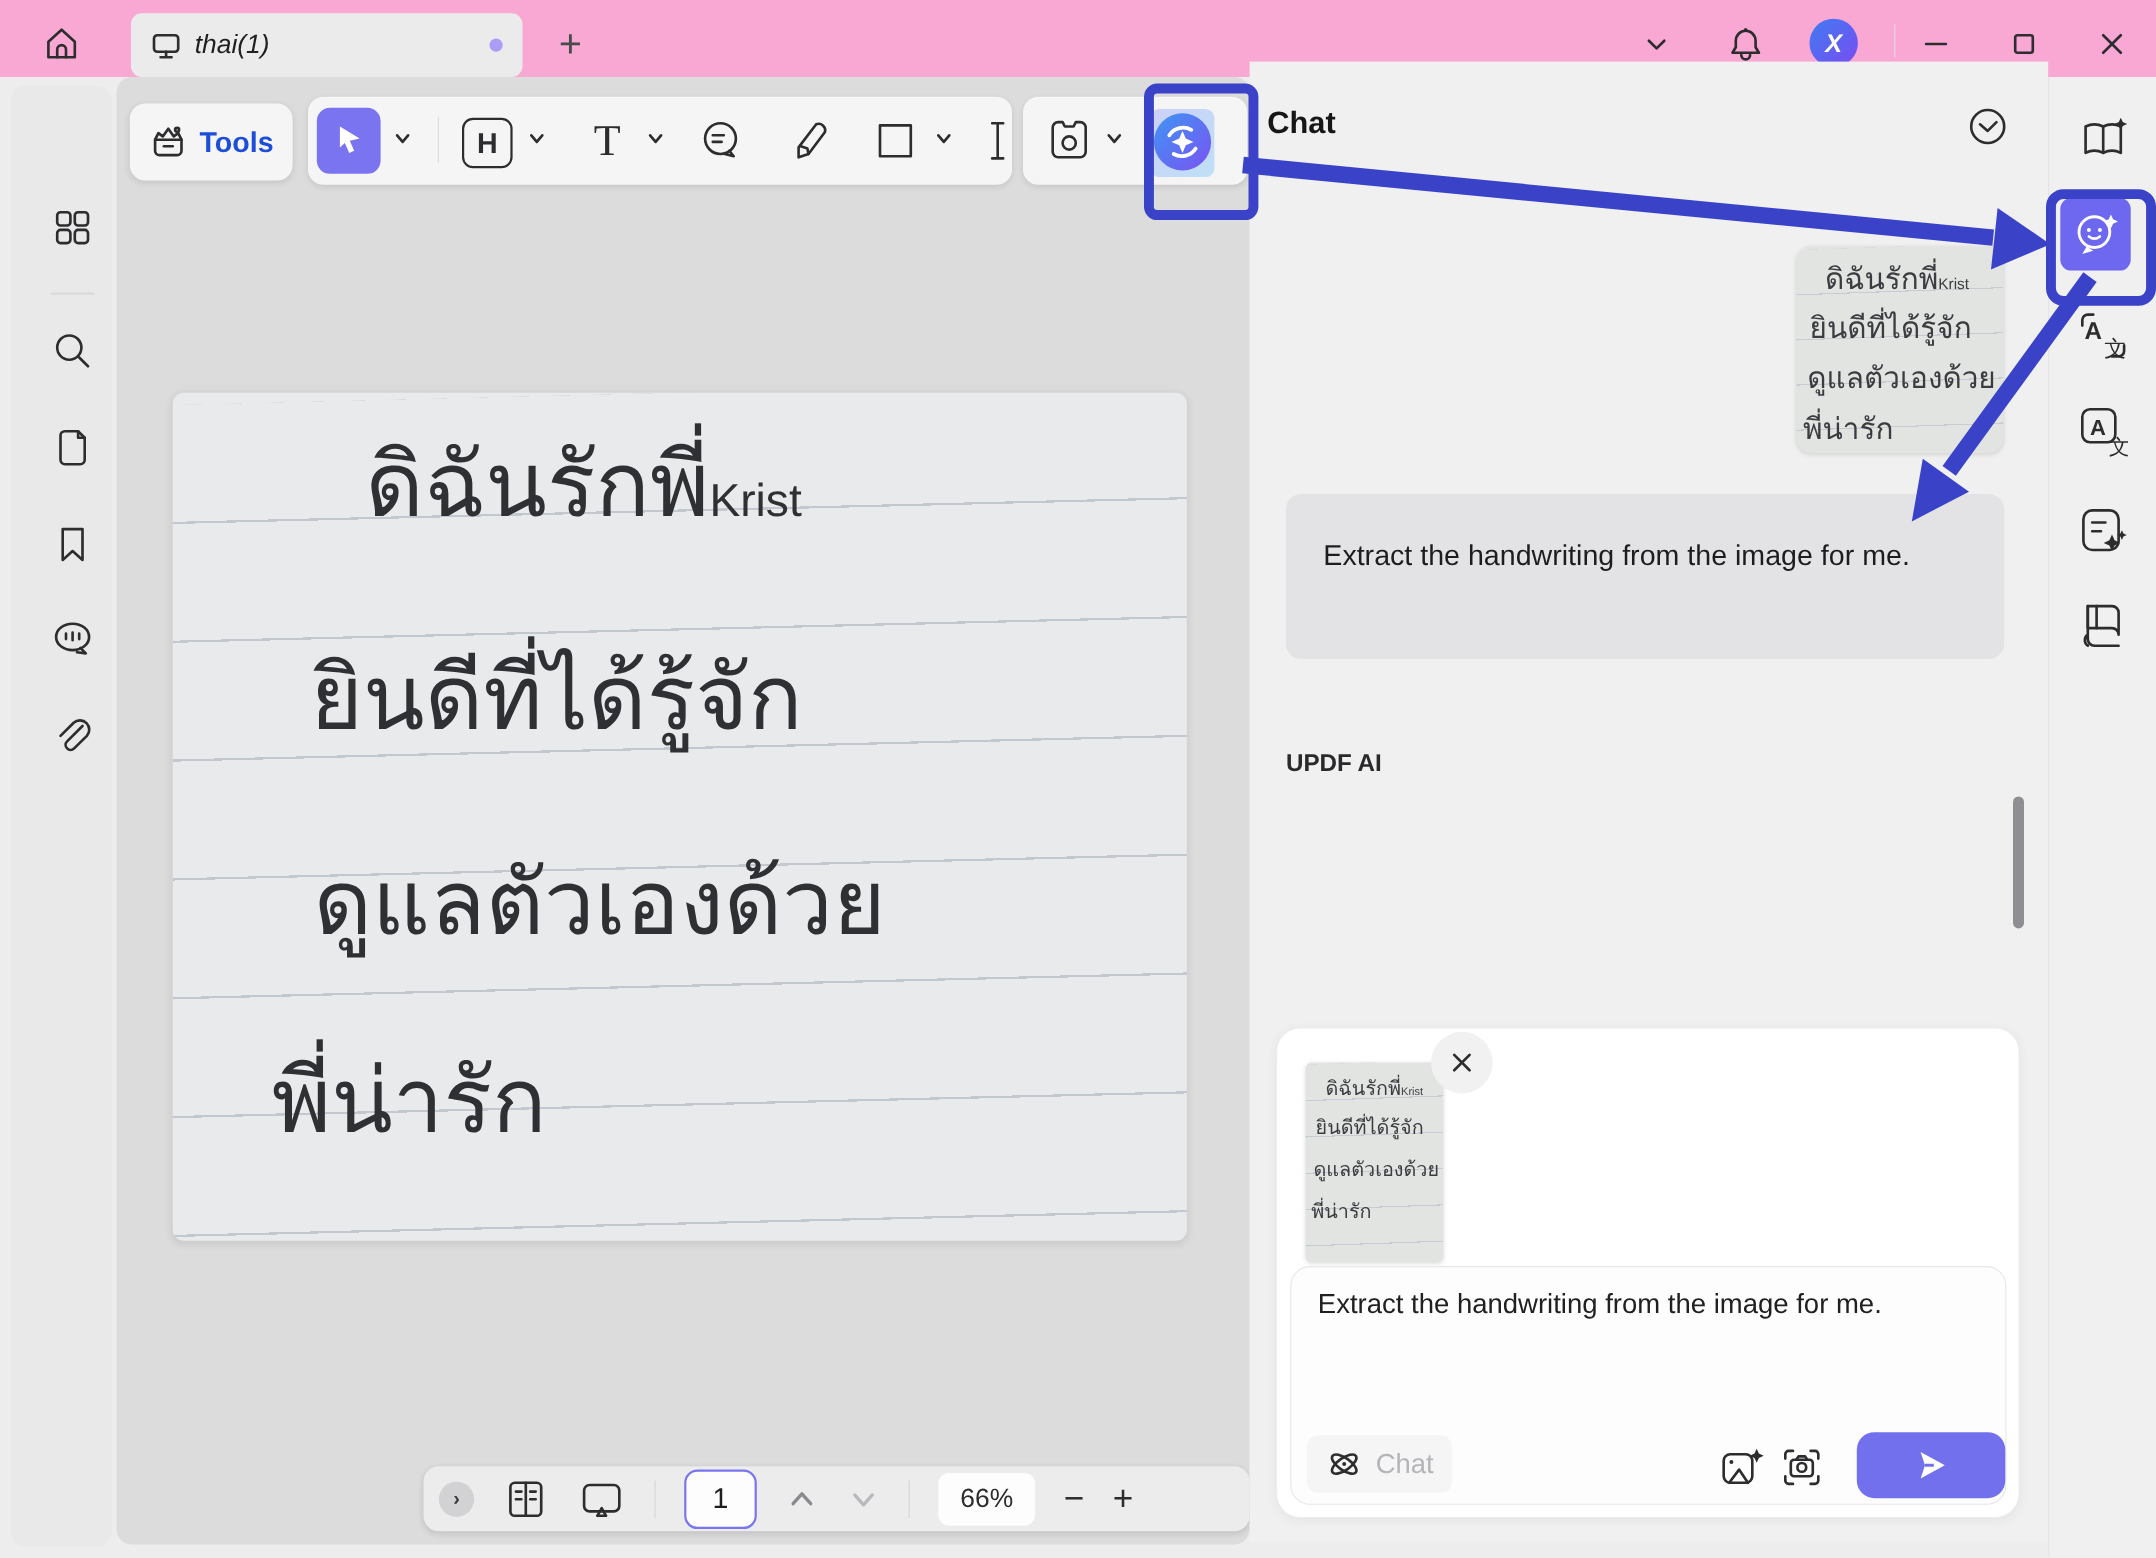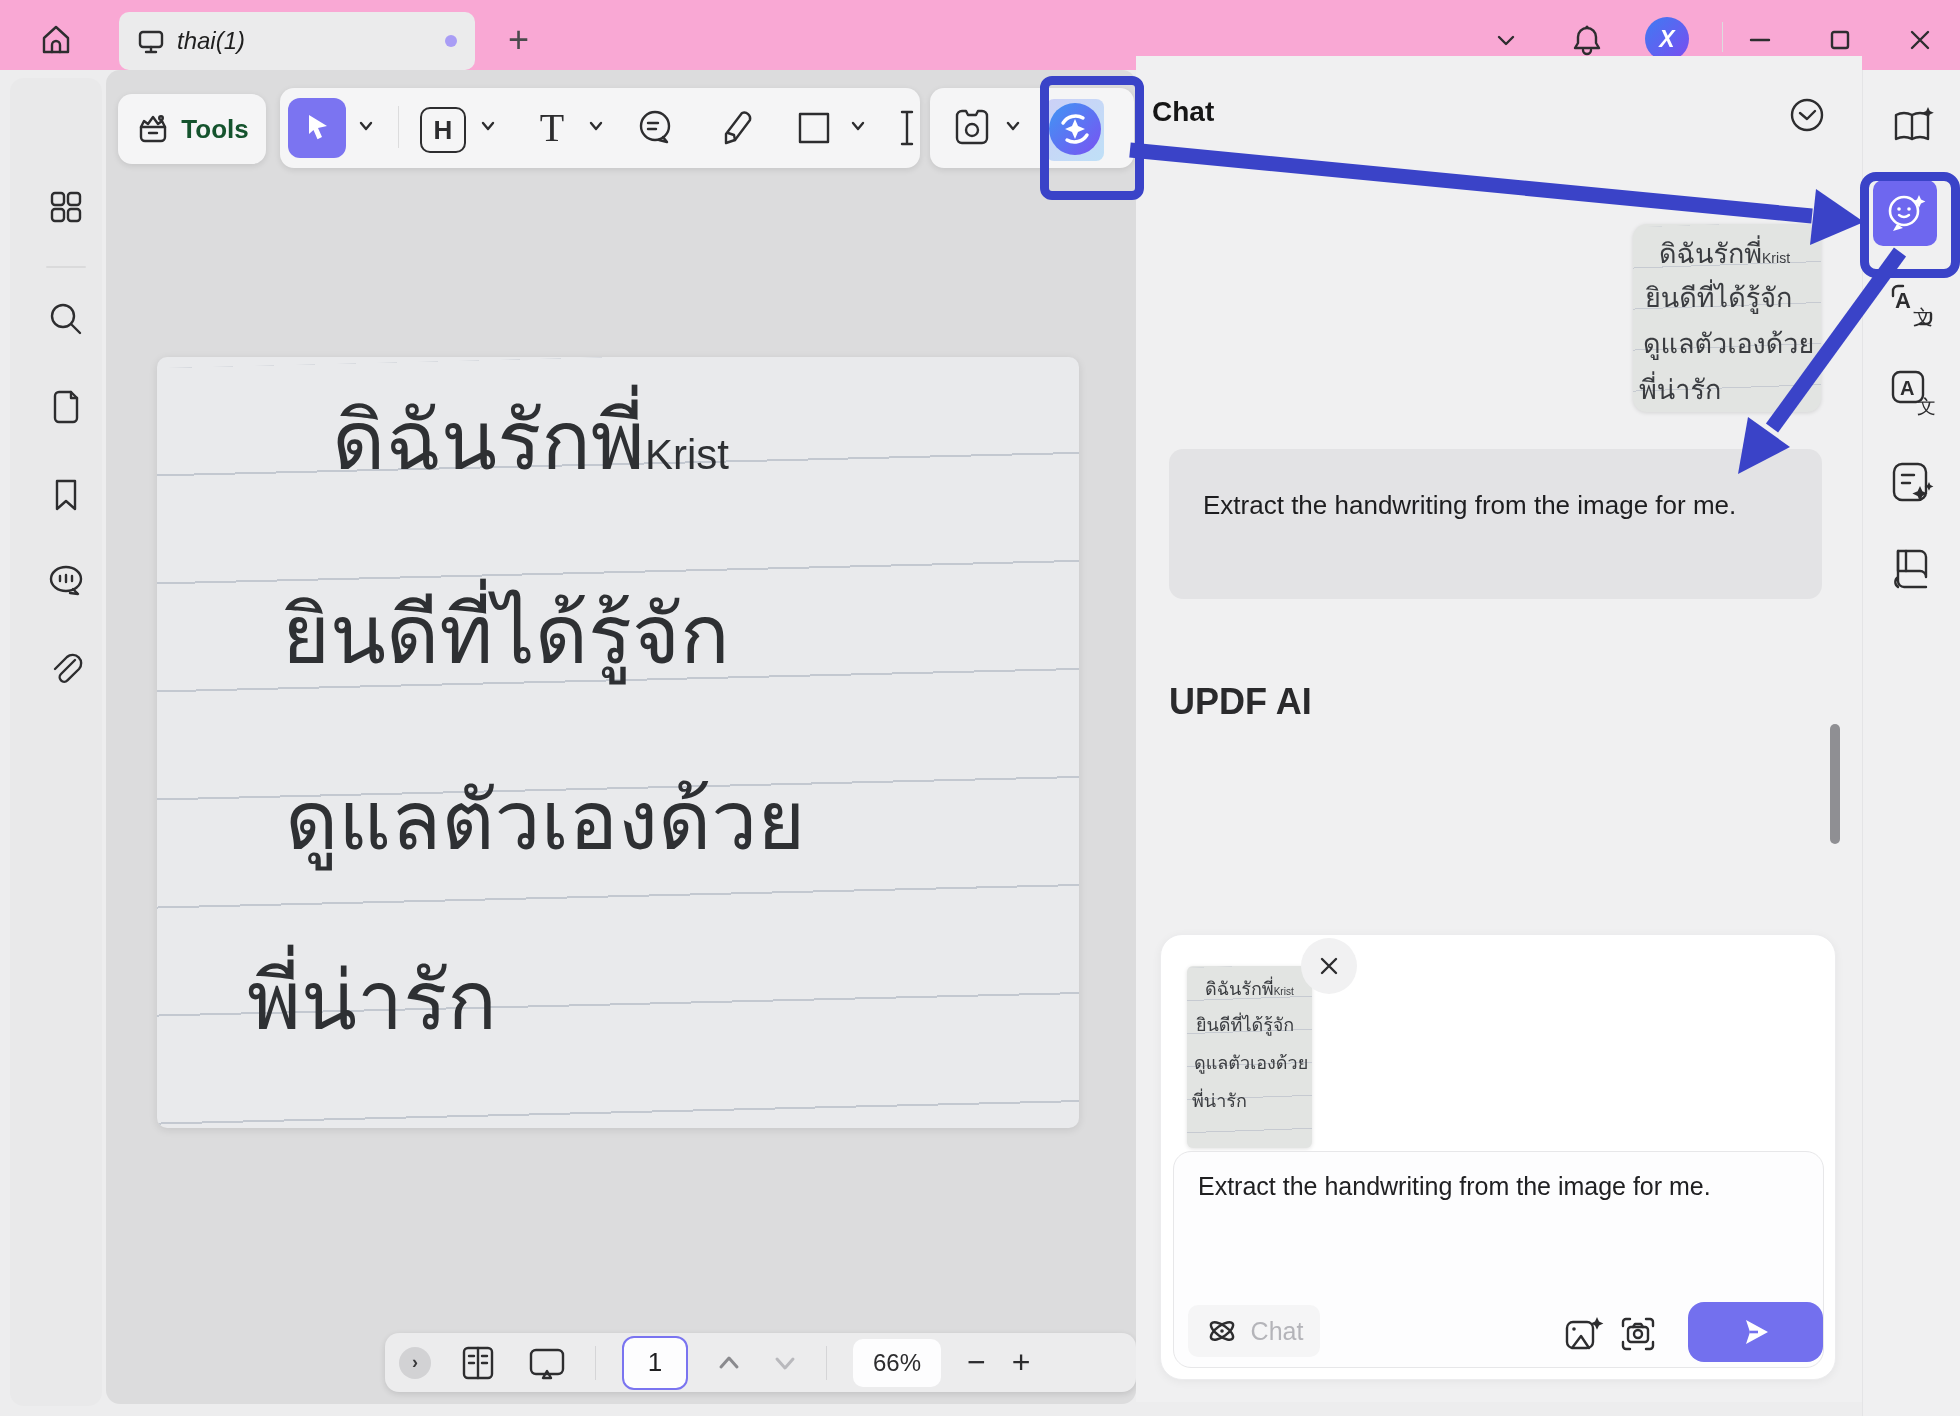--- a/index.html
+++ b/index.html
@@ -38,21 +38,21 @@
   .hw{color:#2e3033;white-space:nowrap;}
   .hw1{left:175px;top:18px;font-size:82px;}
   .hw1 .latin{font-size:42px;}
   .hw2{left:125px;top:212px;font-size:82px;}
   .hw3{left:128px;top:398px;font-size:82px;}
   .hw4{left:90px;top:578px;font-size:82px;}
 
   
   .toolcard{background:#f5f5f6;border-radius:14px;box-shadow:0 2px 6px rgba(0,0,0,.10);}
   .tools-btn{left:118px;top:94px;width:148px;height:70px;display:flex;align-items:center;justify-content:center;gap:10px;}
-  .tools-label{font-size:26px;font-weight:700;color:#14532d;}
+  .tools-label{font-size:26px;font-weight:700;color:#1d4ed8;}
   .group1{left:280px;top:88px;width:640px;height:80px;overflow:hidden;}
   .group2{left:930px;top:88px;width:204px;height:80px;}
   .pointer-btn{left:288px;top:98px;width:58px;height:60px;background:#7b74f1;border-radius:12px;}
   .chev{width:20px;height:20px;}
   .vdiv{width:1px;height:42px;background:#dcdcdd;}
   .hbox{width:42px;height:42px;border:2.4px solid #2d2d2f;border-radius:10px;display:flex;
         align-items:center;justify-content:center;font-size:26px;font-weight:700;color:#2d2d2f;}
   .tglyph{font-size:40px;font-family:"Liberation Serif",serif;color:#2d2d2f;line-height:1;}
   .clip-ic{width:22px;height:52px;overflow:hidden;}
   .ai-tile{left:1046px;top:99px;width:58px;height:62px;border-radius:8px;
@@ -78,21 +78,21 @@
 
   
   .chat-panel{left:1136px;top:56px;width:726px;height:1346px;background:#f0f0f1;}
   .chat-title{left:16px;top:40px;font-size:28px;font-weight:700;color:#161616;}
   .paper-thumb{background:#e2e4e2;border-radius:14px;overflow:hidden;box-shadow:0 1px 4px rgba(0,0,0,.12);}
   .thumb-rules{position:absolute;left:-20px;top:0;width:130%;height:110%;transform:rotate(-2deg);
          background:repeating-linear-gradient(to bottom,transparent 0px,transparent 40px,#c6cad1 40px,#c6cad1 41px);}
   .thumb-line{position:absolute;color:#3a3c40;white-space:nowrap;}
   .user-bubble{left:33px;top:393px;width:653px;height:150px;background:#e3e3e5;border-radius:14px;
                box-sizing:border-box;padding:32px 34px;font-size:26px;color:#1d1d1f;line-height:1.85;}
-  .ai-name{left:33px;top:625px;font-size:36px;font-weight:600;color:#2a2a2c;}
+  .ai-name{left:33px;top:625px;font-size:22px;font-weight:600;color:#2a2a2c;}
   .ai-bubble{left:33px;top:678px;width:466px;height:148px;background:#fbfbfc;border-radius:18px;
              box-sizing:border-box;padding:26px 30px;font-size:25px;color:#2a2a2c;line-height:2.15;}
   .chat-scrollbar{left:694px;top:668px;width:10px;height:120px;background:#8f8f93;border-radius:5px;}
 
   .composer{left:24px;top:878px;width:674px;height:444px;background:#ffffff;border:1px solid #ececee;
             border-radius:22px;box-shadow:0 2px 10px rgba(0,0,0,.05);}
   .comp-thumb{left:26px;top:31px;width:125px;height:182px;border-radius:6px;}
   .close-btn{left:140px;top:3px;width:56px;height:56px;border-radius:50%;background:#f1f1f2;
              display:flex;align-items:center;justify-content:center;font-size:26px;color:#2c2c2e;}
   .input-box{left:12px;top:216px;width:651px;height:217px;background:#fdfdfe;border:1.5px solid #e7e7e9;

